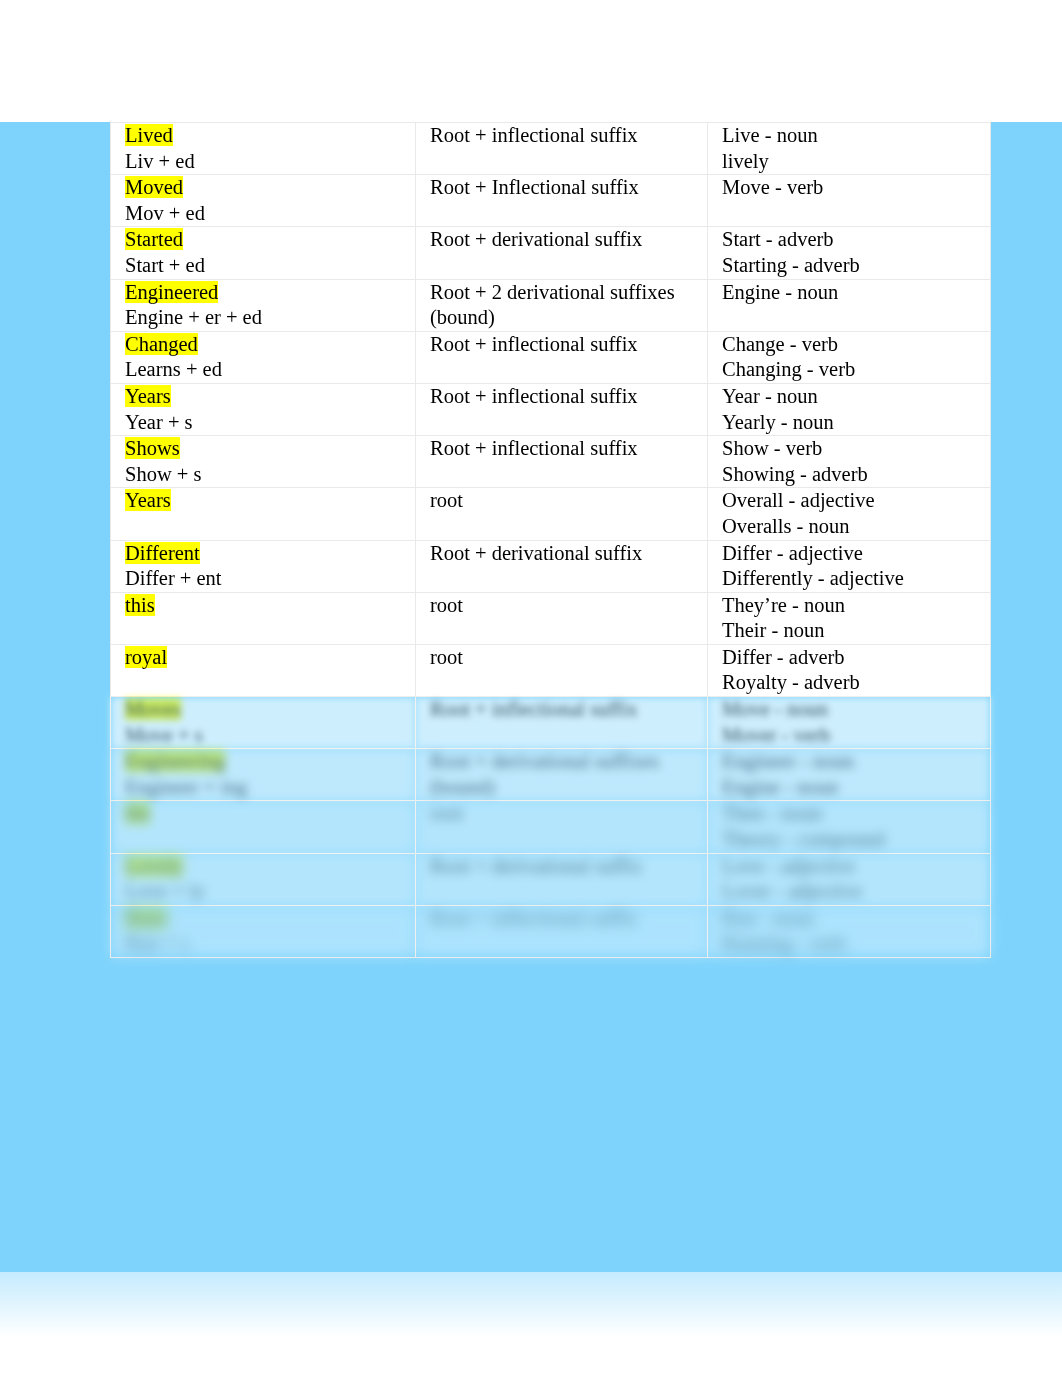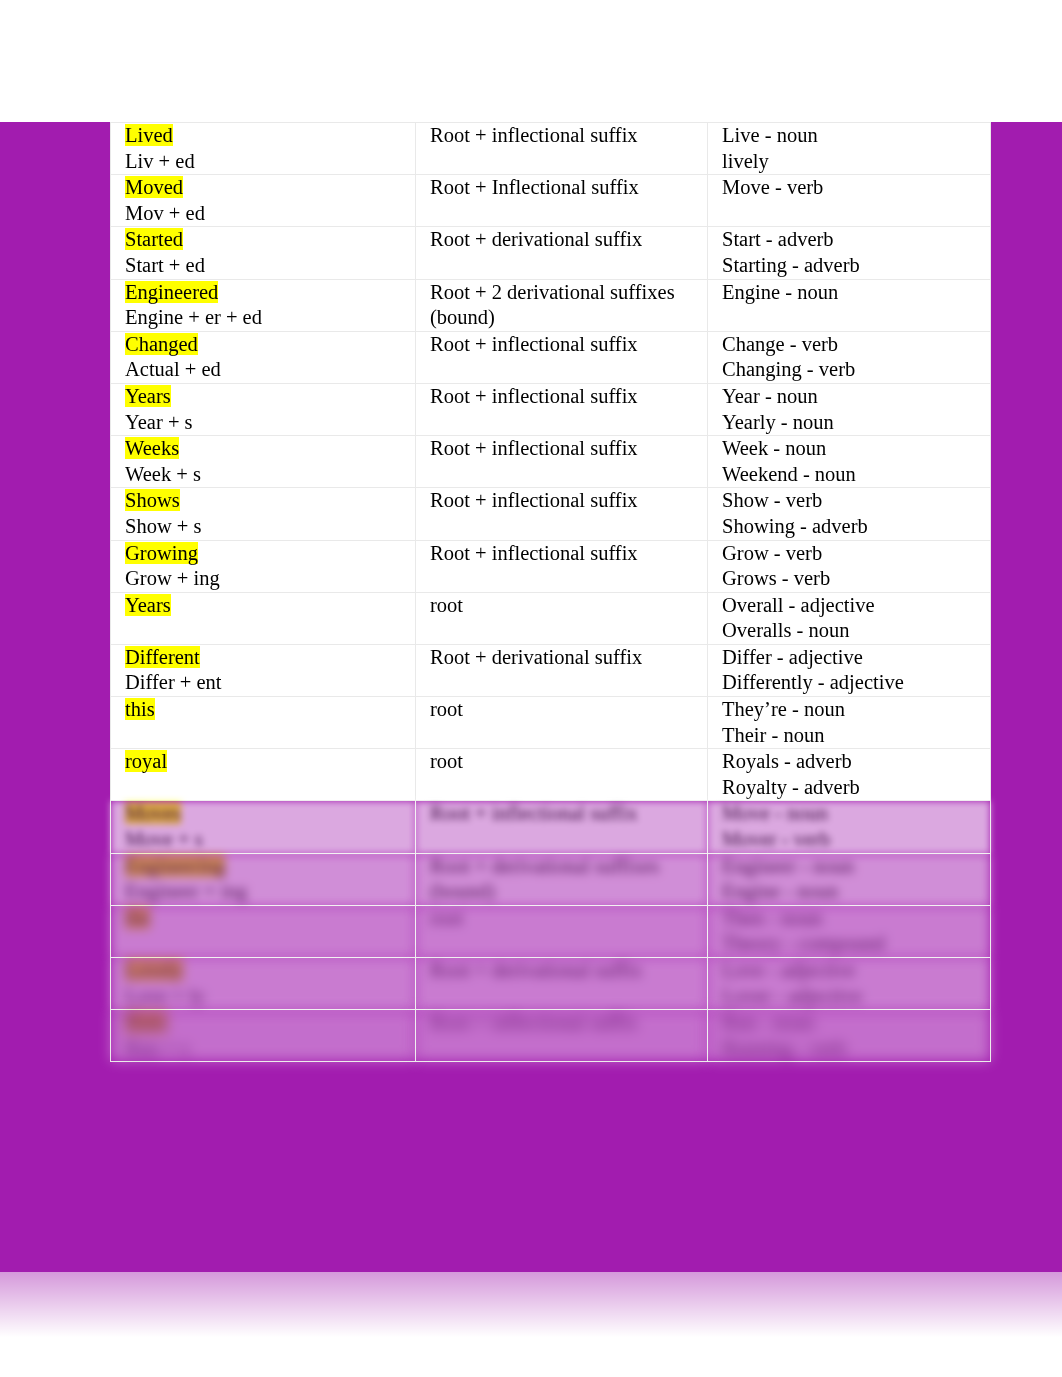--- a/index.html
+++ b/index.html
@@ -15,21 +15,21 @@
     color: #000000;
     overflow: hidden;
   }
 
   #page {
     position: absolute;
     left: 0;
     top: 0;
     width: 1062px;
     height: 1377px;
-    background: #a21caf;
+    background: #7dd3fc;
   }
 
   #doc-table {
     position: absolute;
     left: 110px;
     top: 122px;
     width: 880px;
     border-collapse: collapse;
     table-layout: fixed;
   }
@@ -150,21 +150,21 @@
             <span class="cell-line">(bound)</span>
           </td>
           <td>
             <span class="cell-line">Engine - noun</span>
             <span class="cell-line"></span>
           </td>
         </tr>
         <tr class="row">
           <td>
             <span class="cell-line"><span class="hl">Changed</span></span>
-            <span class="cell-line">Actual + ed</span>
+            <span class="cell-line">Learns + ed</span>
           </td>
           <td>
             <span class="cell-line">Root + inflectional suffix</span>
             <span class="cell-line"></span>
           </td>
           <td>
             <span class="cell-line">Change - verb</span>
             <span class="cell-line">Changing - verb</span>
           </td>
         </tr>
@@ -177,62 +177,34 @@
             <span class="cell-line">Root + inflectional suffix</span>
             <span class="cell-line"></span>
           </td>
           <td>
             <span class="cell-line">Year - noun</span>
             <span class="cell-line">Yearly - noun</span>
           </td>
         </tr>
         <tr class="row">
           <td>
-            <span class="cell-line"><span class="hl">Weeks</span></span>
-            <span class="cell-line">Week + s</span>
-          </td>
-          <td>
-            <span class="cell-line">Root + inflectional suffix</span>
-            <span class="cell-line"></span>
-          </td>
-          <td>
-            <span class="cell-line">Week - noun</span>
-            <span class="cell-line">Weekend - noun</span>
-          </td>
-        </tr>
-        <tr class="row">
-          <td>
             <span class="cell-line"><span class="hl">Shows</span></span>
             <span class="cell-line">Show + s</span>
           </td>
           <td>
             <span class="cell-line">Root + inflectional suffix</span>
             <span class="cell-line"></span>
           </td>
           <td>
             <span class="cell-line">Show - verb</span>
             <span class="cell-line">Showing - adverb</span>
           </td>
         </tr>
         <tr class="row">
           <td>
-            <span class="cell-line"><span class="hl">Growing</span></span>
-            <span class="cell-line">Grow + ing</span>
-          </td>
-          <td>
-            <span class="cell-line">Root + inflectional suffix</span>
-            <span class="cell-line"></span>
-          </td>
-          <td>
-            <span class="cell-line">Grow - verb</span>
-            <span class="cell-line">Grows - verb</span>
-          </td>
-        </tr>
-        <tr class="row">
-          <td>
             <span class="cell-line"><span class="hl">Years</span></span>
             <span class="cell-line"></span>
           </td>
           <td>
             <span class="cell-line">root</span>
             <span class="cell-line"></span>
           </td>
           <td>
             <span class="cell-line">Overall - adjective</span>
             <span class="cell-line">Overalls - noun</span>
@@ -269,21 +241,21 @@
         <tr class="row">
           <td>
             <span class="cell-line"><span class="hl">royal</span></span>
             <span class="cell-line"></span>
           </td>
           <td>
             <span class="cell-line">root</span>
             <span class="cell-line"></span>
           </td>
           <td>
-            <span class="cell-line">Royals - adverb</span>
+            <span class="cell-line">Differ - adverb</span>
             <span class="cell-line">Royalty - adverb</span>
           </td>
         </tr>
         <tr class="row blurred">
           <td>
             <span class="cell-line"><span class="hl">Moves</span></span>
             <span class="cell-line">Move + s</span>
           </td>
           <td>
             <span class="cell-line">Root + inflectional suffix</span>

